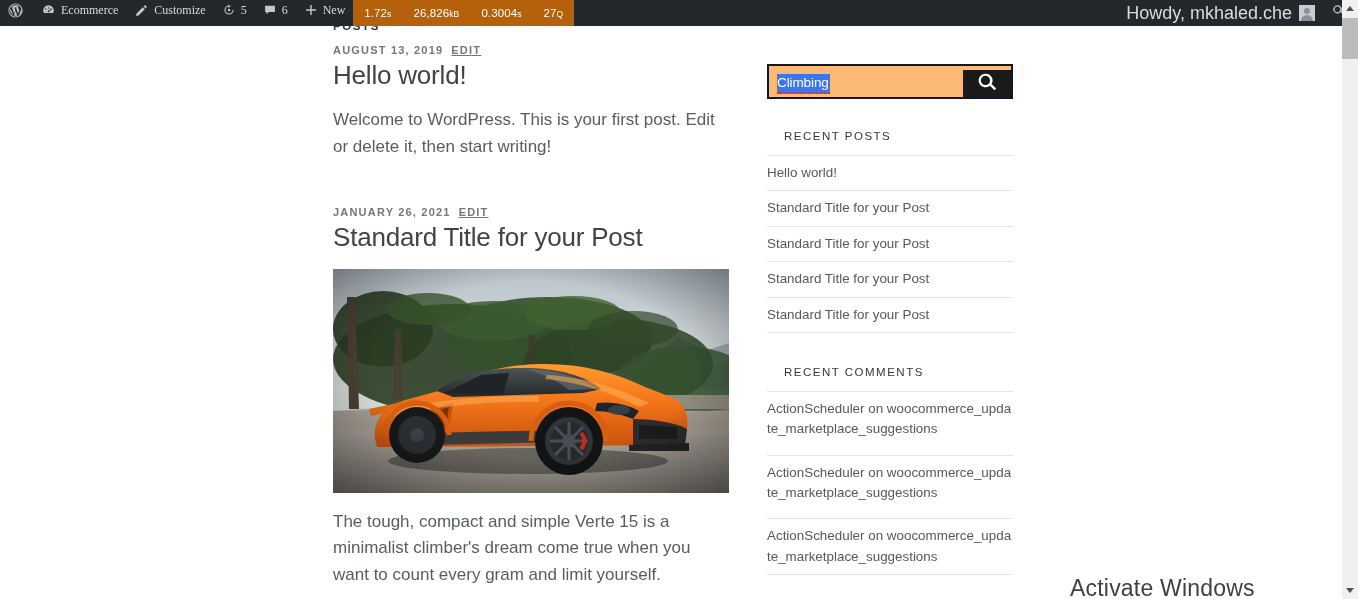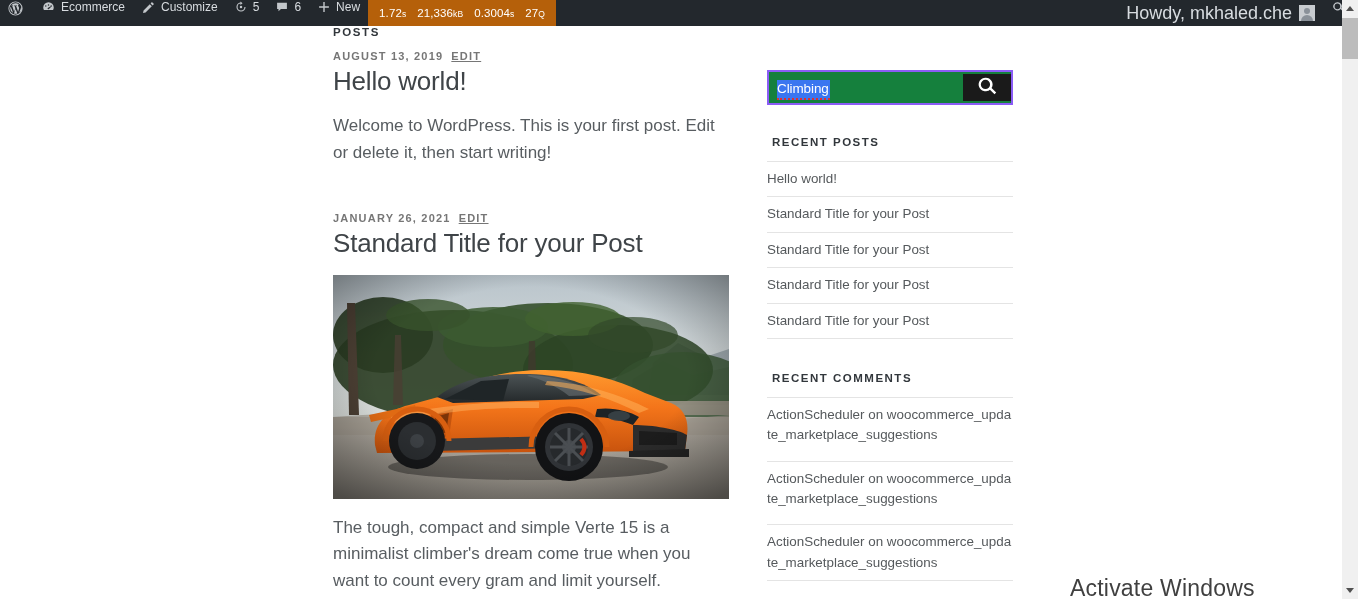--- a/index.html
+++ b/index.html
@@ -16,33 +16,34 @@
     position: absolute; top: 0; left: 0;
     width: 1358px; height: 26px;
     background: #23282d;
     color: #d8dce0;
     font-size: 12px;
     display: flex; align-items: stretch;
     z-index: 50;
     user-select: none;
   }
   .ab-item {
-    display: flex; align-items: flex-start; gap: 5px;
+    display: flex; align-items: center; gap: 5px;
     padding: 0 8px;
     height: 20px;
     color: #d8dce0;
     white-space: nowrap;
     font-size: 12px;
+    font-family: Liberation Serif, serif;
   }
   .ab-logo { padding: 0 9px 0 7px; }
   .ab-qm {
     background: #b5600a;
     color: #fff;
     display: flex; align-items: center;
-    gap: 11px;
+    gap: 22px;
     padding: 0 11px;
     height: 26px;
     font-size: 11.5px;
     letter-spacing: 0.1px;
   }
   .ab-qm .unit { font-size: 8.5px; vertical-align: baseline; }
   .ab-spacer { flex: 1; }
   .ab-howdy {
     display: flex; align-items: center; gap: 7px;
     padding: 0 8px 0 10px; height: 26px;
@@ -64,21 +65,21 @@
     content: ""; position: absolute;
     width: 12px; height: 8px; border-radius: 6px 6px 0 0;
     background: #8a9199; left: 2px; top: 10px;
   }
   .ab-search { padding: 0 12px 0 8px; }
   svg.icn { display: block; fill: #c3c7cb; }
 
   
   #page {
     position: absolute;
-    top: 26px; left: 0;
+    top: 20px; left: 0;
     width: 1138px;
     height: 573px;
     background: #fff;
     overflow: hidden;
   }
   #content-wrap {
     position: relative;
     width: 1342px;
     height: 573px;
   }
@@ -130,24 +131,24 @@
 
   
   #sidebar {
     position: absolute;
     left: 767px; top: 44px;
     width: 246px;
   }
   .searchform {
     position: relative;
     width: 246px; height: 35px;
-    border: 2px solid #8b5cf6;
-    background: #15803d;
+    border: 2px solid #0f172a;
+    background: #fdba74;
     display: flex;
-    align-items: center;
+    align-items: flex-end;
   }
   .searchfield {
     flex: 1;
     border: none; outline: none;
     background: transparent;
     font-family: "Liberation Sans", sans-serif;
     font-size: 13.5px;
     color: #222;
     padding: 0 8px;
     height: 31px;
@@ -168,24 +169,24 @@
     background: #1a1a1a;
     border: none;
     display: flex; align-items: center; justify-content: center;
     cursor: pointer;
     margin: 0;
   }
 
   .widget { margin-top: 31px; }
   .widget-title {
     font-size: 11.5px;
-    font-weight: bold;
+    font-weight: normal;
     letter-spacing: 1.5px;
     color: #32373c;
-    margin: 0 0 13px 5px;
+    margin: 0 0 13px 17px;
   }
   .widget ul { list-style: none; margin: 0; padding: 0; }
   .widget ul li {
     border-top: 1px solid #e4e4e4;
     padding: 7px 0 7px 0;
     font-size: 13.4px;
     line-height: 1.52;
     color: #55595c;
   }
   .widget ul li:last-child { border-bottom: 1px solid #e4e4e4; }
@@ -291,21 +292,21 @@
     <span>
       <svg class="icn" width="14" height="14" viewBox="0 0 20 20">
         <path d="M9 3h2v6h6v2h-6v6H9v-6H3V9h6V3z"></path>
       </svg>
     </span>
     <span>New</span>
   </div>
 
   <div class="ab-qm">
     <span><span>1.72</span><span class="unit">s</span></span>
-    <span><span>21,336</span><span class="unit">kB</span></span>
+    <span><span>26,826</span><span class="unit">kB</span></span>
     <span><span>0.3004</span><span class="unit">s</span></span>
     <span><span>27</span><span class="unit">Q</span></span>
   </div>
 
   <div class="ab-spacer"></div>
 
   <div class="ab-howdy">
     <span>Howdy, mkhaled.che</span>
     <span class="ab-avatar"></span>
   </div>

